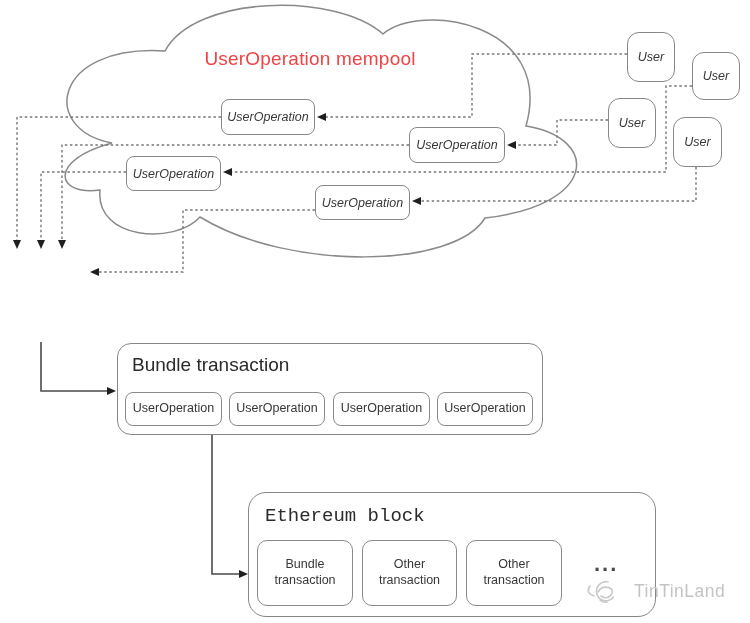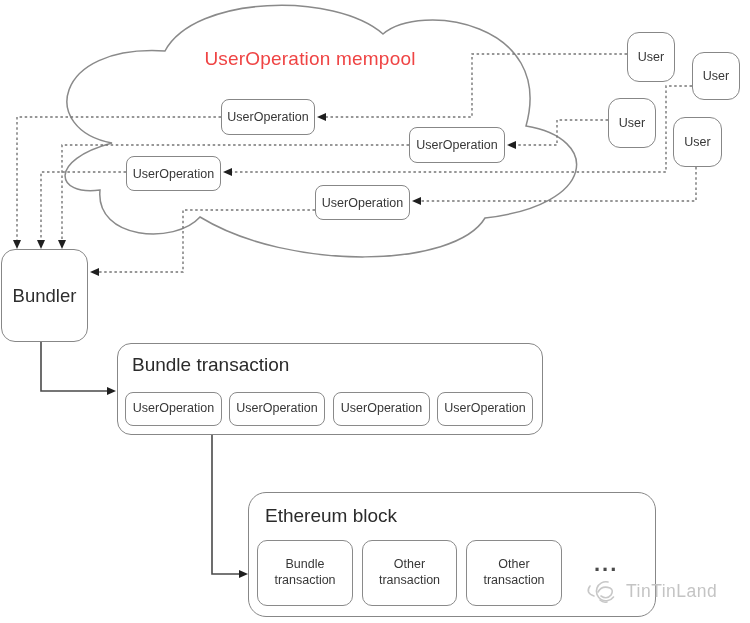--- a/index.html
+++ b/index.html
@@ -4,21 +4,21 @@
 <style>
   html,body{margin:0;padding:0;background:#fff;}
   .canvas{
     position:relative;width:750px;height:623px;background:#ffffff;overflow:hidden;
     font-family:"Liberation Sans","DejaVu Sans",sans-serif;color:#333;
   }
   svg.layer{position:absolute;left:0;top:0;z-index:1;}
   .node{
     position:absolute;z-index:2;background:#ffffff;border:1.5px solid #878787;
     display:flex;align-items:center;justify-content:center;text-align:left;
-    box-sizing:border-box;color:#373737;
+    box-sizing:border-box;color:#373737;font-style:italic;
   }
   .userop{border-radius:8px;font-size:12.5px;}
   .user{border-radius:12px;font-size:12.5px;}
   .bundler{border-radius:14px;font-size:18.5px;color:#2e2e2e;}
   .container{
     position:absolute;z-index:2;background:#ffffff;border:1.5px solid #878787;
     box-sizing:border-box;border-radius:14px;
   }
   .container .heading{
     position:absolute;font-size:19px;color:#2b2b2b;white-space:nowrap;
@@ -32,21 +32,21 @@
   .ethitem{border-radius:10px;padding:0 8px;}
   .cloud-title{
     position:absolute;z-index:2;font-size:19px;color:#ef4444;text-align:center;
     font-weight:500;letter-spacing:.2px;
   }
   .ellipsis{
     position:absolute;z-index:3;font-size:22px;font-weight:bold;color:#4a4a4a;
     letter-spacing:2px;
   }
   .watermark{
-    position:absolute;z-index:4;display:flex;align-items:center;gap:4px;color:#c4c4c4;text-align:right;
+    position:absolute;z-index:4;display:flex;align-items:center;gap:12px;color:#c4c4c4;text-align:right;
   }
   .watermark .wm-text{font-size:17.5px;letter-spacing:.5px;}
 </style>
 </head>
 <body>
 
 <div class="canvas">
 
   <svg class="layer" width="750" height="623" viewBox="0 0 750 623">
 
@@ -106,41 +106,38 @@
   <div class="node user" style="left:692px;top:52px;width:48px;height:48px;">
     <span>User</span>
   </div>
   <div class="node user" style="left:608px;top:98px;width:48px;height:50px;">
     <span>User</span>
   </div>
   <div class="node user" style="left:673px;top:117px;width:49px;height:50px;">
     <span>User</span>
   </div>
 
-  <div class="node bundler" style="left:1px;top:249px;width:87px;height:93px;">
-    <span>Bundler</span>
-  </div>
 
   <div class="container" style="left:117px;top:343px;width:426px;height:92px;">
     <div class="heading" style="left:14px;top:10px;">Bundle transaction</div>
   </div>
   <div class="innerbox" style="left:125px;top:392px;width:97px;height:34px;">
     <span>UserOperation</span>
   </div>
   <div class="innerbox" style="left:229px;top:392px;width:96px;height:34px;">
     <span>UserOperation</span>
   </div>
   <div class="innerbox" style="left:333px;top:392px;width:97px;height:34px;">
     <span>UserOperation</span>
   </div>
   <div class="innerbox" style="left:437px;top:392px;width:96px;height:34px;">
     <span>UserOperation</span>
   </div>
 
-  <div class="container eth" style="left:248px;top:492px;width:408px;height:125px;">
+  <div class="container eth" style="left:248px;top:492px;width:408px;height:125px;font-family:Liberation Mono, monospace;">
     <div class="heading" style="left:16px;top:12px;">Ethereum block</div>
   </div>
   <div class="innerbox ethitem" style="left:257px;top:540px;width:96px;height:66px;">
     <span>Bundle transaction</span>
   </div>
   <div class="innerbox ethitem" style="left:362px;top:540px;width:95px;height:66px;">
     <span>Other transaction</span>
   </div>
   <div class="innerbox ethitem" style="left:466px;top:540px;width:96px;height:66px;">
     <span>Other transaction</span>

